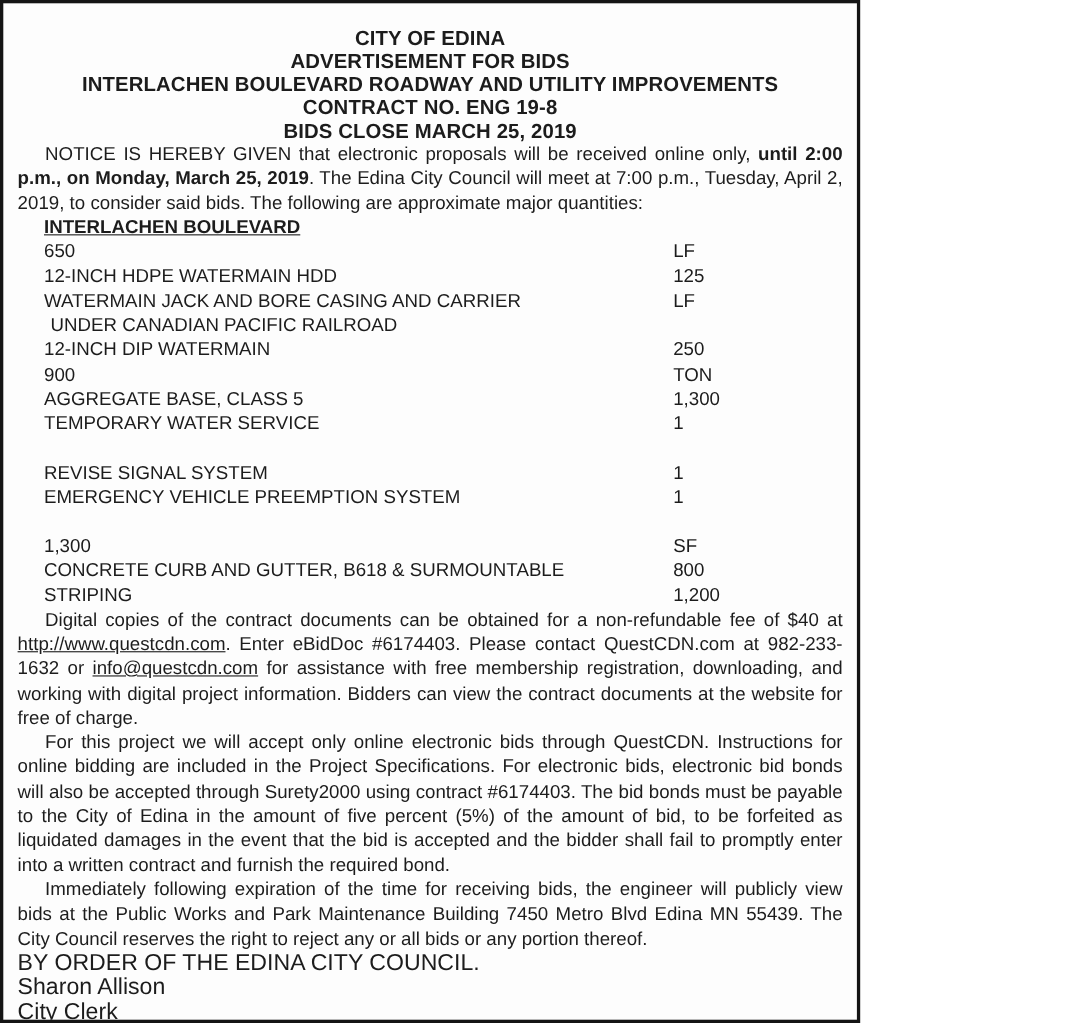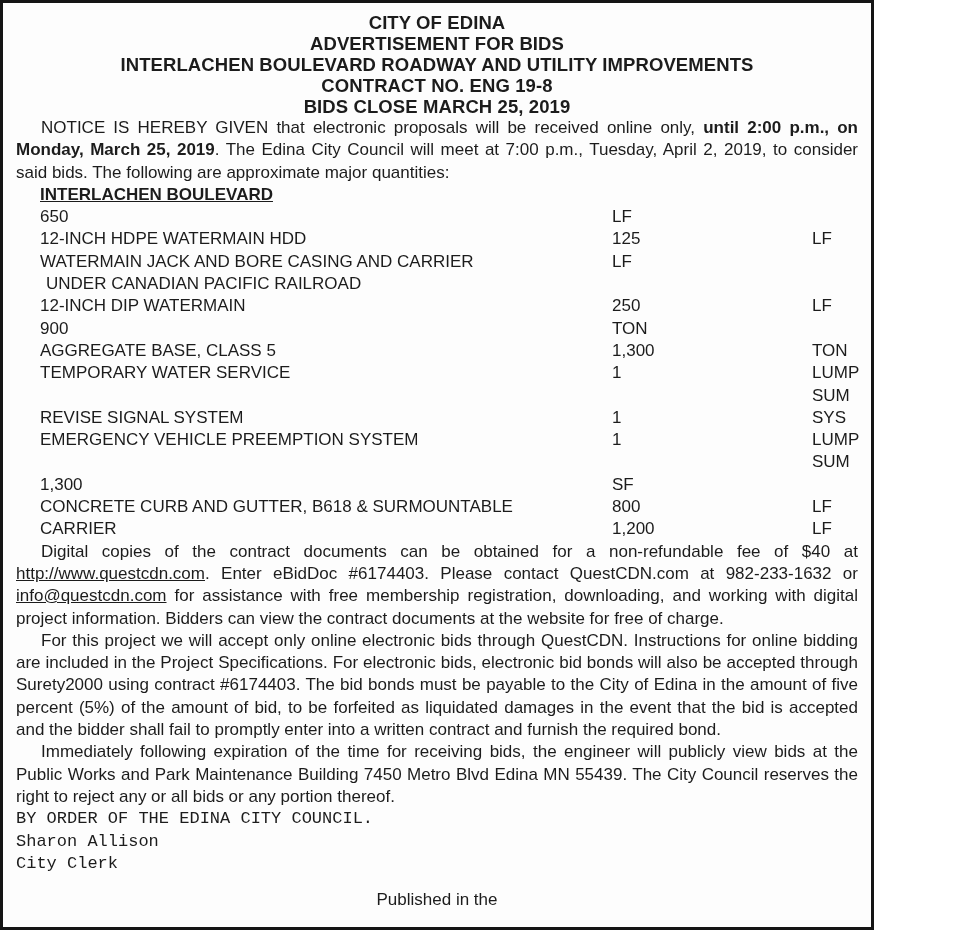--- a/index.html
+++ b/index.html
@@ -1,23 +1,23 @@
 <!DOCTYPE html>
 <html><head>
 <meta charset="utf-8">
 <style>
   * { box-sizing: border-box; }
   html, body { margin: 0; padding: 0; background: #ffffff; }
   body { font-family: "Liberation Sans", sans-serif; }
   .page {
-    width: 874px;
+    width: 782px;
     height: 930px;
     background: #fdfdfd;
     border: 3px solid #141414;
-    padding: 9px 13px 6px 13px;
+    padding: 21px 13px 6px 13px;
     color: #1c1c1c;
     overflow: hidden;
   }
   .header-line {
     text-align: center;
     font-weight: bold;
     font-size: 18.5px;
     line-height: 21px;
     letter-spacing: 0.1px;
   }
@@ -39,23 +39,22 @@
   .qtable { margin-left: 24px; }
   .qrow {
     display: grid;
     grid-template-columns: 572px 200px 1fr;
     font-size: 17px;
     line-height: 22.3px;
   }
   .qrow .cont { padding-left: 6px; }
   .link { text-decoration: underline; }
   .closing-line {
-    font-size: 17px;
+    font-size: 21px;
     line-height: 22.3px;
-    font-family: Liberation Mono, monospace;
   }
   .pub-line {
     text-align: center;
     font-size: 17px;
     line-height: 22.3px;
     margin-top: 14px;
   }
 </style>
 </head>
 <body>
@@ -125,21 +124,21 @@
     <div class="qrow">
       <span>1,300</span>
       <span>SF</span>
     </div>
     <div class="qrow">
       <span>CONCRETE CURB AND GUTTER, B618 &amp; SURMOUNTABLE</span>
       <span>800</span>
       <span>LF</span>
     </div>
     <div class="qrow">
-      <span>CARRIER</span>
+      <span>STRIPING</span>
       <span>1,200</span>
       <span>LF</span>
     </div>
   </div>
 
   <p class="par indent"><span>Digital copies of the contract documents can be obtained for a non-refundable fee of $40 at </span><span class="link">http://www.questcdn.com</span><span>.  Enter eBidDoc #6174403. Please contact QuestCDN.com at 982-233-1632 or </span><span class="link">info@questcdn.com</span><span> for assistance with free membership registration, downloading, and working with digital project information. Bidders can view the contract documents at the website for free of charge.</span></p>
 
   <p class="par indent">For this project we will accept only online electronic bids through QuestCDN. Instructions for online bidding are included in the Project Specifications. For electronic bids, electronic bid bonds will also be accepted through Surety2000 using contract #6174403. The bid bonds must be payable to the City of Edina in the amount of five percent (5%) of the amount of bid, to be forfeited as liquidated damages in the event that the bid is accepted and the bidder shall fail to promptly enter into a written contract and furnish the required bond.</p>
 
   <p class="par indent">Immediately following expiration of the time for receiving bids, the engineer will publicly view bids at the Public Works and Park Maintenance Building 7450 Metro Blvd Edina MN 55439. The City Council reserves the right to reject any or all bids or any portion thereof.</p>

